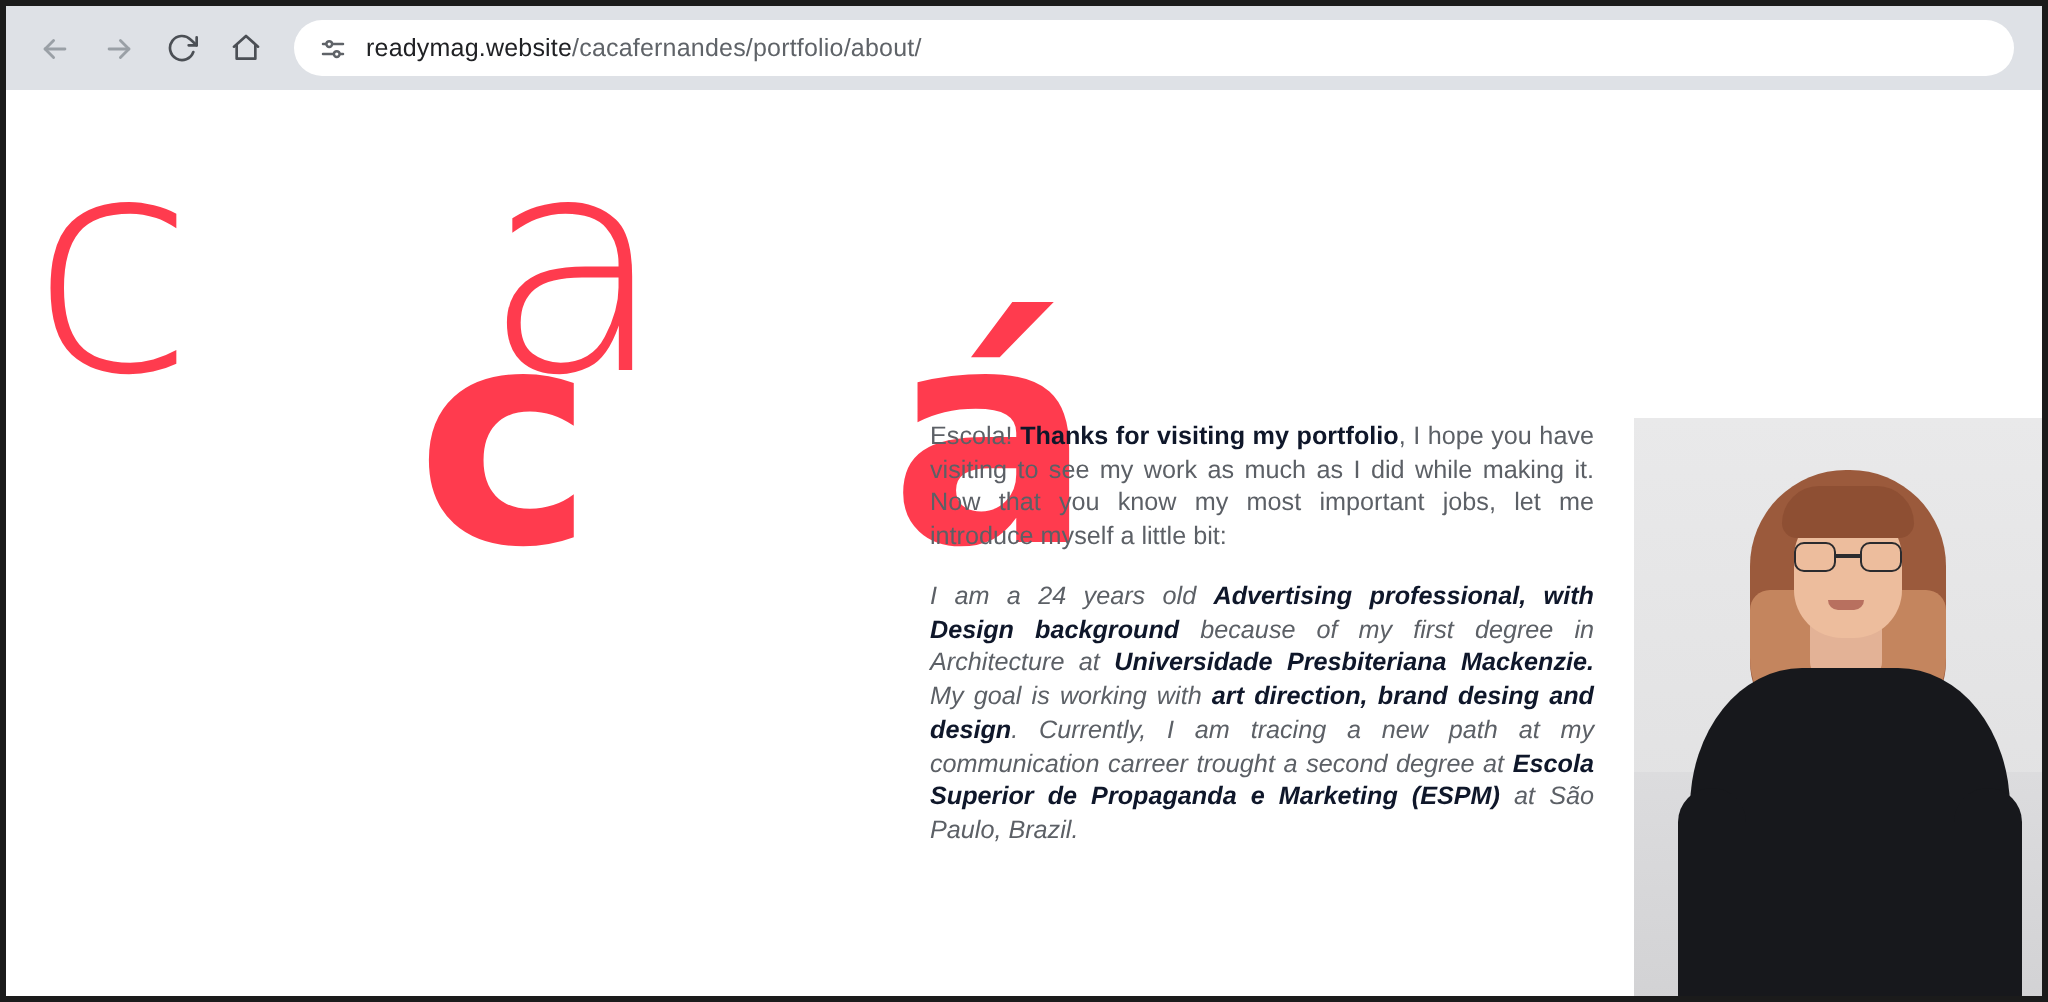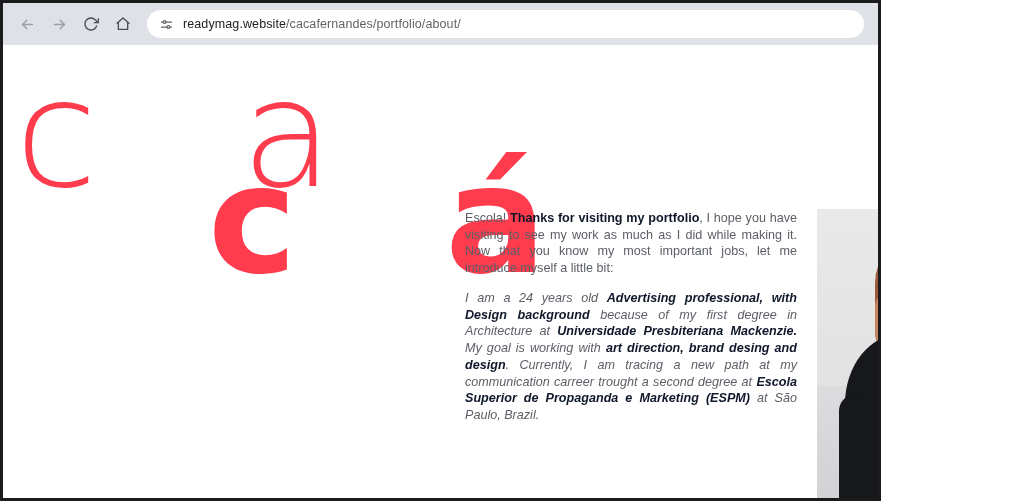--- a/index.html
+++ b/index.html
@@ -8,21 +8,21 @@
     background: #ffffff;
   }
   body {
     width: 1024px;
     height: 501px;
     overflow: hidden;
     font-family: "Liberation Sans", sans-serif;
   }
   .window {
     position: relative;
-    width: 881px;
+    width: 1024px;
     height: 501px;
     box-sizing: border-box;
     border: 3px solid #1b1b1b;
     background: #ffffff;
     overflow: hidden;
   }
 
   
   .chrome {
     position: relative;

